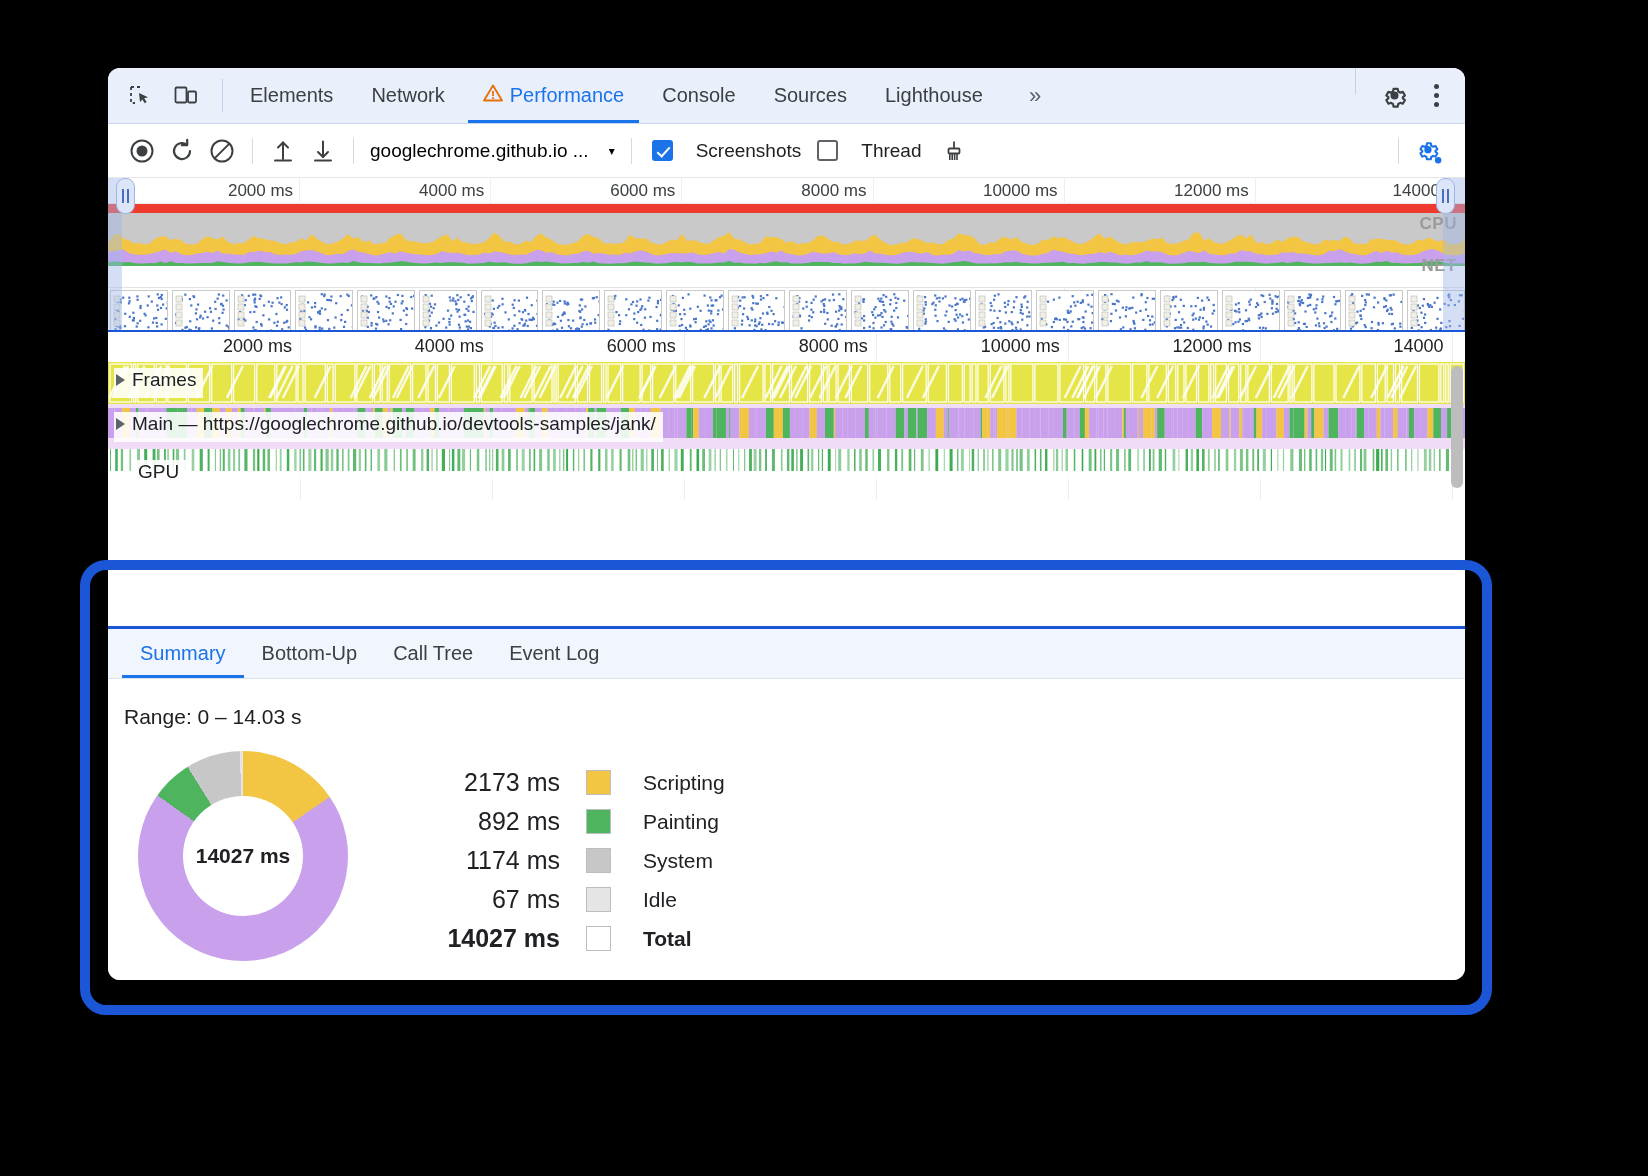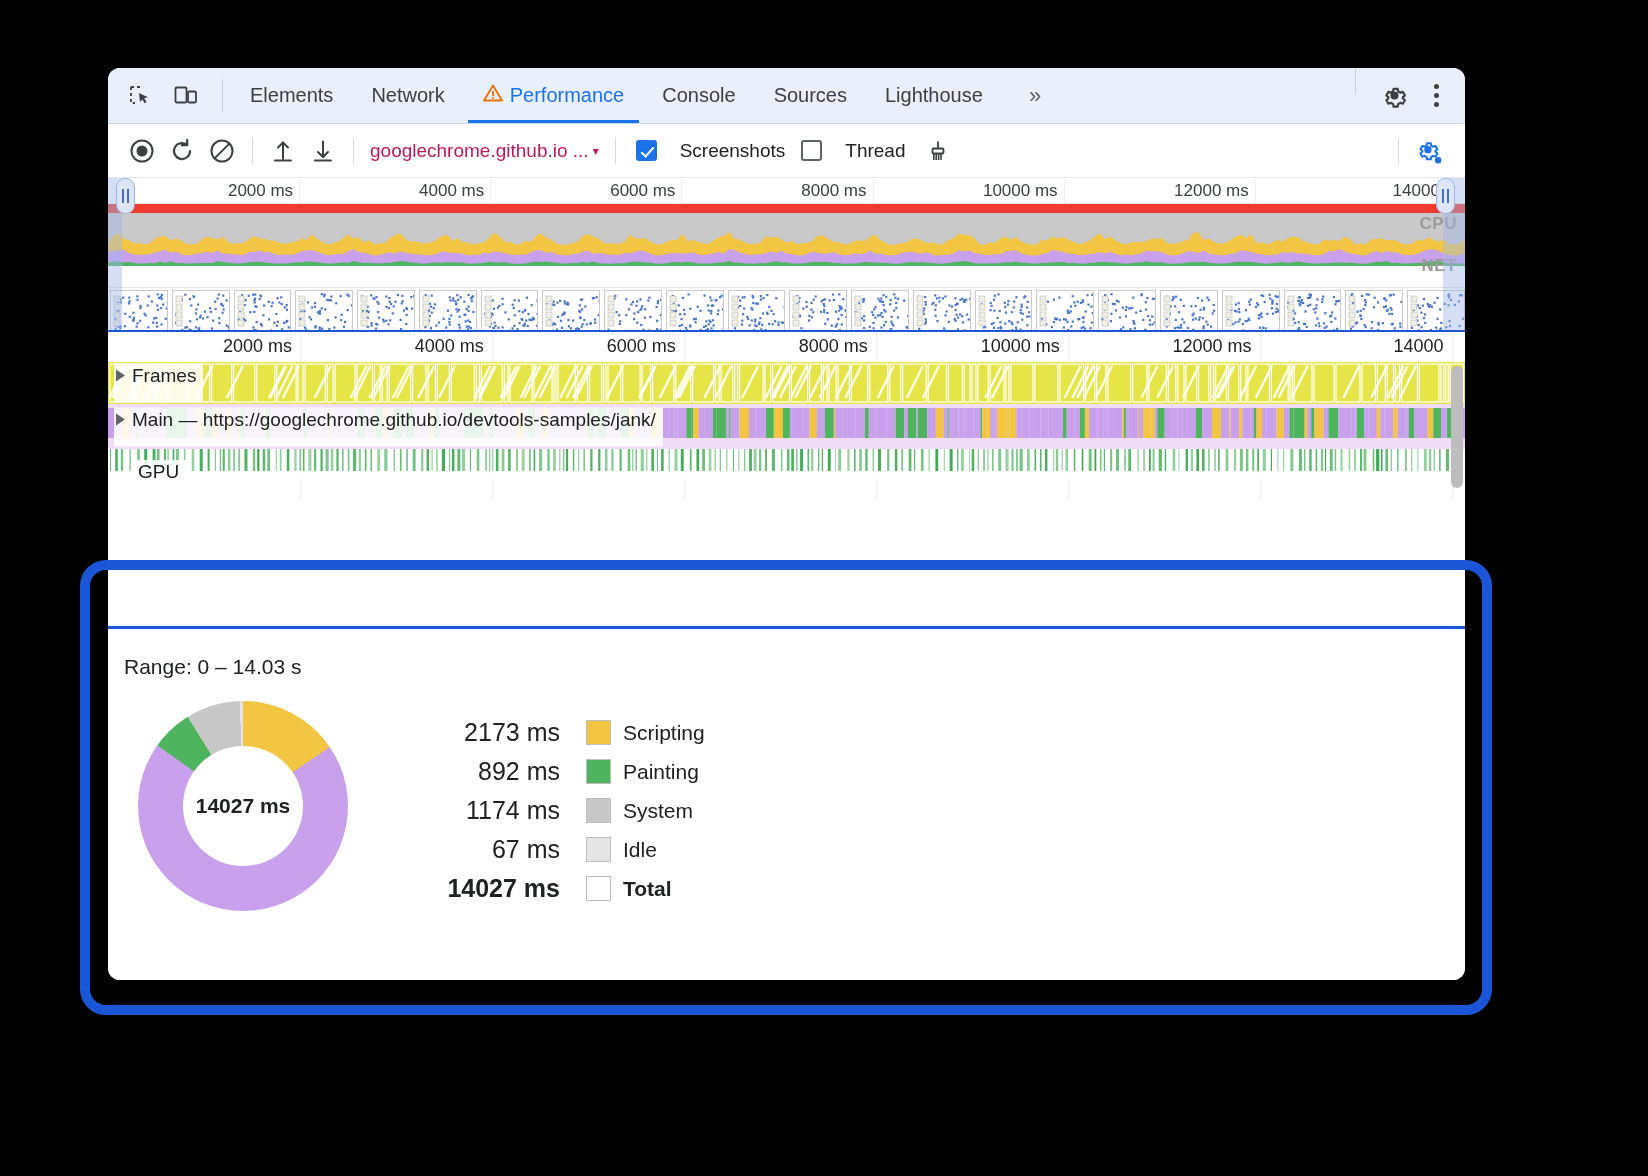--- a/index.html
+++ b/index.html
@@ -64,21 +64,21 @@
   
   .toolbar {
     height: 54px; background: #fff;
     border-bottom: 1px solid #e6e6e6;
     display:flex; align-items:center; padding-left: 14px;
     position: relative;
   }
   .tb-sep { width:1px; height:26px; background:#d6dae0; margin: 0 10px; }
   .tb-icon { width: 40px; height: 38px; display:flex; align-items:center; justify-content:center; cursor:pointer; }
   .url-select {
-    font-size: 19px; color: #be185d; display:flex; align-items:center; gap:4px; cursor:pointer;
+    font-size: 19px; color: #000000; display:flex; align-items:center; gap:20px; cursor:pointer;
     padding: 0 6px; white-space: nowrap;
   }
   .caret { font-size: 12px; }
   .cb-wrap { display:flex; align-items:center; gap:23px; cursor:pointer; margin-left: 4px; padding: 0 6px;}
   .cbox { width: 21px; height:21px; border:2px solid #5f6368; border-radius:3px; background:#fff; }
   .cbox.checked { background:#1a73e8; border-color:#1a73e8; position:relative; }
   .cbox.checked::after {
     content:""; position:absolute; left:6px; top:2px; width:5px; height:11px;
     border:solid #fff; border-width: 0 2.5px 2.5px 0; transform: rotate(42deg);
   }
@@ -108,21 +108,21 @@
 
   
   .flame { position:relative; height: 170px; background:#fff; border-top: 2px solid #1a56d6; overflow:hidden;}
   .flame-ruler { height: 30px; position:relative; }
   .flame-ruler .tickline { position:absolute; top:0; bottom:-140px; width:1px; background:#e9edf4;}
   .flame-ruler .tlabel { position:absolute; top:4px; font-size:18px; color:#202124; transform:translateX(-100%); padding-right:8px;}
   .track { position:relative; }
   .track-label {
     position:absolute; left:6px; top:50%; transform:translateY(-50%);
     display:flex; align-items:center; gap:7px; z-index:5;
-    font-size:19px; color:#202124; background: rgba(255,255,255,.88); padding: 1px 7px 16px 2px;
+    font-size:19px; color:#202124; background: rgba(255,255,255,.88); padding: 1px 7px 7px 2px;
     white-space: nowrap;
   }
   .tri { width:0;height:0;border-left:9px solid #5f6368;border-top:6px solid transparent;border-bottom:6px solid transparent;}
   .frames-track { height: 42px; background:#e5e547; position:relative; overflow:hidden;}
   .main-track { height: 45px; background:#f0dcf7; position:relative; overflow:hidden;}
   .pool-track { height: 38px; background:#fff; }
   .gpu-track { height: 30px; background:#fff; position:relative; overflow:hidden;}
   .scrollbar { position:absolute; right:2px; top:34px; width:12px; height:122px; background:#bdbdbd; border-radius:6px; z-index:8;}
 
   
@@ -144,21 +144,21 @@
   .donut-hole {
     position:absolute; left:50%; top:50%; transform:translate(-50%,-50%);
     width: 120px; height:120px; background:#fff; border-radius:50%;
     display:flex; align-items:center; justify-content:center;
   }
   .donut-total { font-size:21px; font-weight:bold; color:#202124; }
   .legend { margin-left: 92px; margin-top: 12px; }
   .legend-row { display:flex; align-items:center; height:39px; }
   .legend-val { width: 120px; text-align:right; font-size:25px; color:#202124; }
   .legend-sw { width:25px; height:25px; margin-left:26px; border:1px solid #bdbdbd; }
-  .legend-name { margin-left:12px; font-size:21px; color:#202124; }
+  .legend-name { margin-left:32px; font-size:21px; color:#202124; }
   .legend-row.total .legend-val, .legend-row.total .legend-name { font-weight:bold; }
 
   
   .highlight {
     position:absolute; left: 80px; top: 560px; width: 1412px; height: 455px;
     border: 10px solid #1a56d6; border-radius: 26px; pointer-events:none; z-index: 50;
   }
 </style>
 </head>
 <body>
@@ -2705,20 +2705,34 @@
           </svg>
       <div class="track-label" style="left:28px;top:11px;transform:none;background:rgba(255,255,255,.9)">
         <span>GPU</span>
       </div>
     </div>
 
     <div class="scrollbar"></div>
   </div>
 
   <div class="drawer">
+    <div class="drawer-tabs">
+      <div class="dtab active">
+        <span>Summary</span>
+      </div>
+      <div class="dtab">
+        <span>Bottom-Up</span>
+      </div>
+      <div class="dtab">
+        <span>Call Tree</span>
+      </div>
+      <div class="dtab">
+        <span>Event Log</span>
+      </div>
+    </div>
 
     <div class="drawer-body">
       <div class="range-line">Range: 0 – 14.03 s</div>
 
       <div class="summary-row">
         <div class="donut-wrap">
           <div class="donut" id="donut" style="background: conic-gradient(rgb(242, 197, 66) 0deg, rgb(242, 197, 66) 55.77deg, rgb(201, 160, 236) 55.77deg, rgb(201, 160, 236) 305.26deg, rgb(78, 180, 94) 305.26deg, rgb(78, 180, 94) 328.15deg, rgb(199, 199, 199) 328.15deg, rgb(199, 199, 199) 358.28deg, rgb(229, 229, 229) 358.28deg, rgb(229, 229, 229) 360deg);"></div>
           <div class="donut-hole">
             <span class="donut-total">14027 ms</span>
           </div>

